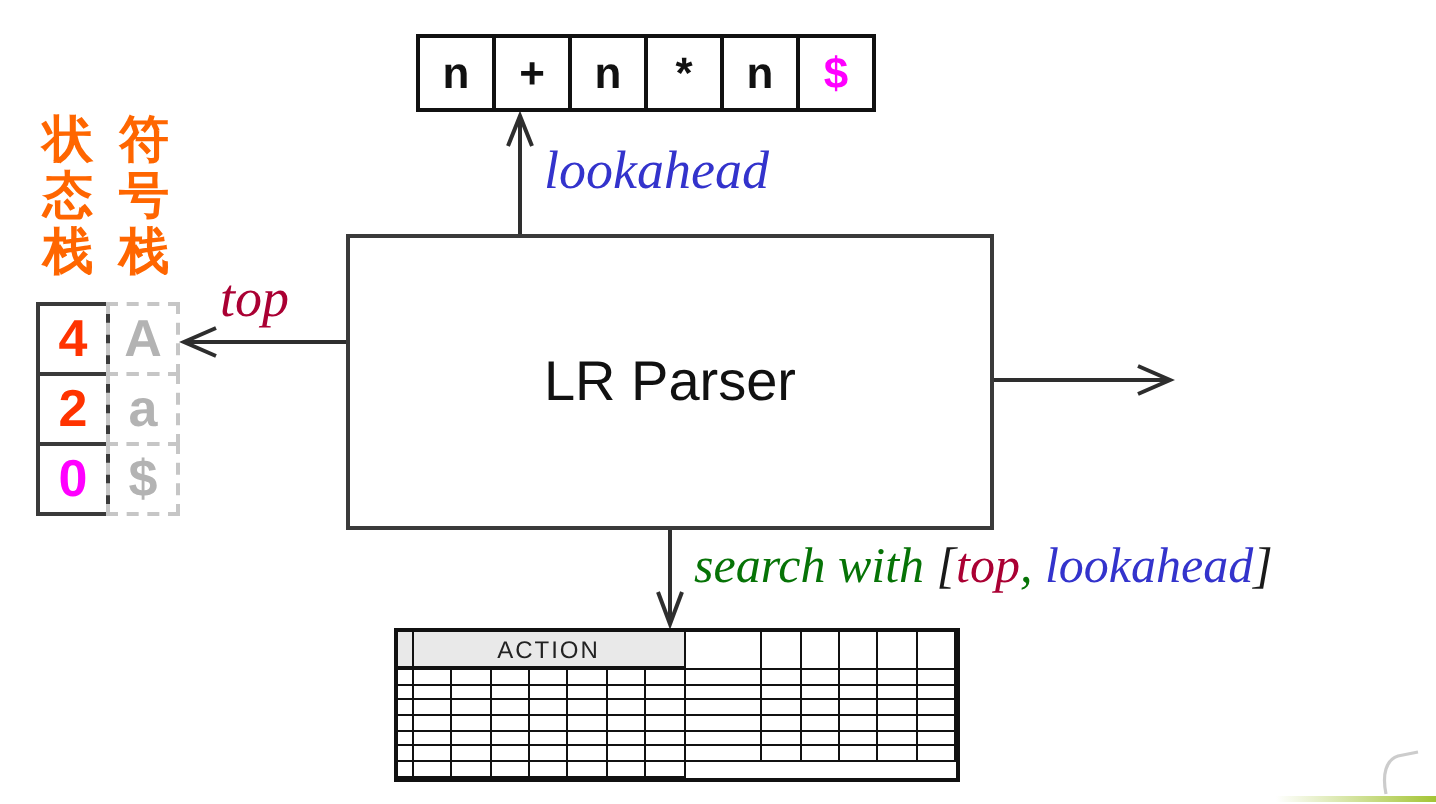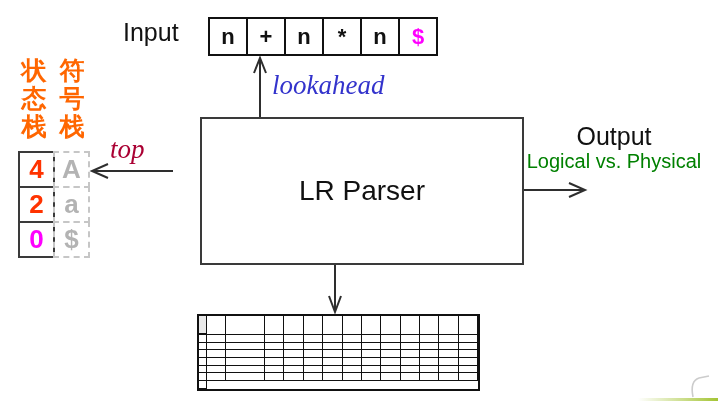--- a/index.html
+++ b/index.html
@@ -16,21 +16,21 @@
   .input-cell:first-child{margin-left:0;}
 
   
   .serif-it{font-family:"Liberation Serif",serif;font-style:italic;}
   .lookahead{left:272px;top:70px;font-size:27px;}
   .top-label{left:110px;top:134px;font-size:27px;}
   .search-line{left:347px;top:270px;font-size:25px;white-space:nowrap;}
 
   
   .parser-box{left:173px;top:117px;width:320px;height:144px;border:2px solid #3a3a3a;background:#fff;
-              display:flex;align-items:center;justify-content:center;font-size:28px;color:#111;margin-left:27px;}
+              display:flex;align-items:center;justify-content:center;font-size:28px;color:#111;}
 
   
   .output-block{left:512px;top:122px;width:204px;text-align:center;}
   .output-title{font-size:25px;color:#111;line-height:28px;}
   .output-sub{font-size:20px;line-height:23px;}
 
   
   .cjk-col{top:56px;width:30px;display:flex;flex-direction:column;align-items:center;
            font-weight:bold;font-size:25px;line-height:28px;}
   #cjk-state{left:19px;}
@@ -70,43 +70,39 @@
       <polyline points="254,73 260,58 266,73"></polyline>
       <line x1="173" y1="171" x2="94" y2="171"></line>
       <polyline points="108,164 92,171 108,178"></polyline>
       <line x1="495" y1="190" x2="583" y2="190"></line>
       <polyline points="569,183 585,190 569,197"></polyline>
       <line x1="335" y1="261" x2="335" y2="310"></line>
       <polyline points="329,296 335,312 341,296"></polyline>
     </g>
   </svg>
 
-  <div class="abs input-label">Input</div>
   <div class="abs input-tape">
       <div class="input-cell" style="color: rgb(17, 17, 17);">n</div>
       <div class="input-cell" style="color: rgb(17, 17, 17);">+</div>
       <div class="input-cell" style="color: rgb(17, 17, 17);">n</div>
       <div class="input-cell" style="color: rgb(17, 17, 17);">*</div>
       <div class="input-cell" style="color: rgb(17, 17, 17);">n</div>
       <div class="input-cell" style="color: rgb(255, 0, 255);">$</div>
     </div>
 
   <div class="abs serif-it lookahead" style="color: rgb(51, 51, 204);">lookahead</div>
 
   <div class="abs serif-it top-label" style="color: rgb(170, 0, 51);">top</div>
 
   <div class="abs parser-box">
     <span>LR Parser</span>
   </div>
 
-  <div class="abs output-block">
-    <div class="output-title">Output</div>
-    <div class="output-sub" style="color: rgb(0, 128, 0);">Logical vs. Physical</div>
-  </div>
-
+
+  <div class="abs serif-it search-line"><span style="color: rgb(6, 115, 6);">search with </span><span style="color: rgb(26, 26, 26);">[</span><span style="color: rgb(170, 0, 51);">top</span><span style="color: rgb(6, 115, 6);">, </span><span style="color: rgb(51, 51, 204);">lookahead</span><span style="color: rgb(26, 26, 26);">]</span></div>
 
   <div class="abs cjk-col" id="cjk-state">
       <div class="" style="color: rgb(255, 102, 0);">状</div>
       <div class="" style="color: rgb(255, 102, 0);">态</div>
       <div class="" style="color: rgb(255, 102, 0);">栈</div>
     </div>
   <div class="abs cjk-col" id="cjk-symbol">
       <div class="" style="color: rgb(255, 102, 0);">符</div>
       <div class="" style="color: rgb(255, 102, 0);">号</div>
       <div class="" style="color: rgb(255, 102, 0);">栈</div>
@@ -118,20 +114,21 @@
       <div class="stack-cell" style="color: rgb(255, 0, 255);">0</div>
     </div>
   <div class="abs stack-col" id="symbol-col">
       <div class="stack-cell" style="color: rgb(179, 179, 179);">A</div>
       <div class="stack-cell" style="color: rgb(179, 179, 179);">a</div>
       <div class="stack-cell" style="color: rgb(179, 179, 179);">$</div>
     </div>
 
   <div class="abs pt-grid">
     <div class="pt-corner" style="grid-column:1;"></div>
+    <div class="pt-head" style="grid-column:2 / span 7;">ACTION</div>
   <div class="pt-cell"></div>
       <div class="pt-cell"></div>
       <div class="pt-cell"></div>
       <div class="pt-cell"></div>
       <div class="pt-cell"></div>
       <div class="pt-cell"></div>
       <div class="pt-cell"></div>
       <div class="pt-cell"></div>
       <div class="pt-cell"></div>
       <div class="pt-cell"></div>

